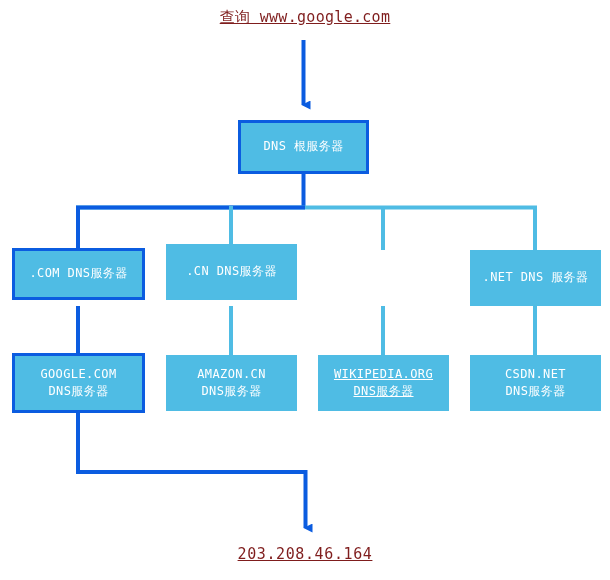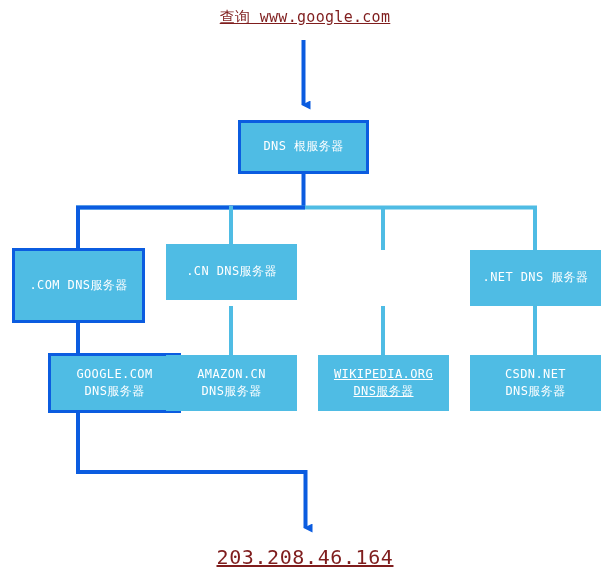--- a/index.html
+++ b/index.html
@@ -55,21 +55,21 @@
     left: 0;
     top: 8px;
     width: 610px;
     font-size: 15px;
     letter-spacing: 0.3px;
   }
   #result-label {
     left: 0;
     top: 545px;
     width: 610px;
-    font-size: 20px;
+    font-size: 15px;
     letter-spacing: 0.6px;
   }
 </style>
 </head>
 <body>
 
 <div id="diagram">
 
   <svg id="wires" viewBox="0 0 610 580" xmlns="http://www.w3.org/2000/svg">
     <defs>
@@ -97,28 +97,28 @@
     <line x1="383" y1="306" x2="383" y2="356" stroke="#4fbce4" stroke-width="4"></line>
     <line x1="535" y1="306" x2="535" y2="356" stroke="#4fbce4" stroke-width="4"></line>
 
     <path d="M78,413 L78,472 L305.5,472 L305.5,528" fill="none" stroke="#0b5ce0" stroke-width="4" marker-end="url(#arrow-blue)"></path>
   </svg>
 
   <div class="caption" id="query-label">查询 www.google.com</div>
 
   <div class="node highlight" style="left:238px; top:112px; width:131px; height:54px;margin-top:8px;">DNS 根服务器</div>
 
-  <div class="node highlight" style="left:12px; top:248px; width:133px; height:75px;">.COM DNS服务器</div>
+  <div class="node highlight" style="left:12px; top:248px; width:133px; height:52px;">.COM DNS服务器</div>
 
   <div class="node" style="left:166px; top:244px; width:131px; height:56px;">.CN DNS服务器</div>
 
 
   <div class="node" style="left:470px; top:250px; width:131px; height:56px;">.NET DNS 服务器</div>
 
-  <div class="node highlight" style="left:12px; top:353px; width:133px; height:60px;margin-left:36px;">GOOGLE.COM
+  <div class="node highlight" style="left:12px; top:353px; width:133px; height:60px;">GOOGLE.COM
 DNS服务器</div>
 
   <div class="node" style="left:166px; top:355px; width:131px; height:56px;">AMAZON.CN
 DNS服务器</div>
 
   <div class="node" style="left:318px; top:355px; width:131px; height:56px;text-decoration:underline;">WIKIPEDIA.ORG
 DNS服务器</div>
 
   <div class="node" style="left:470px; top:355px; width:131px; height:56px;">CSDN.NET
 DNS服务器</div>

